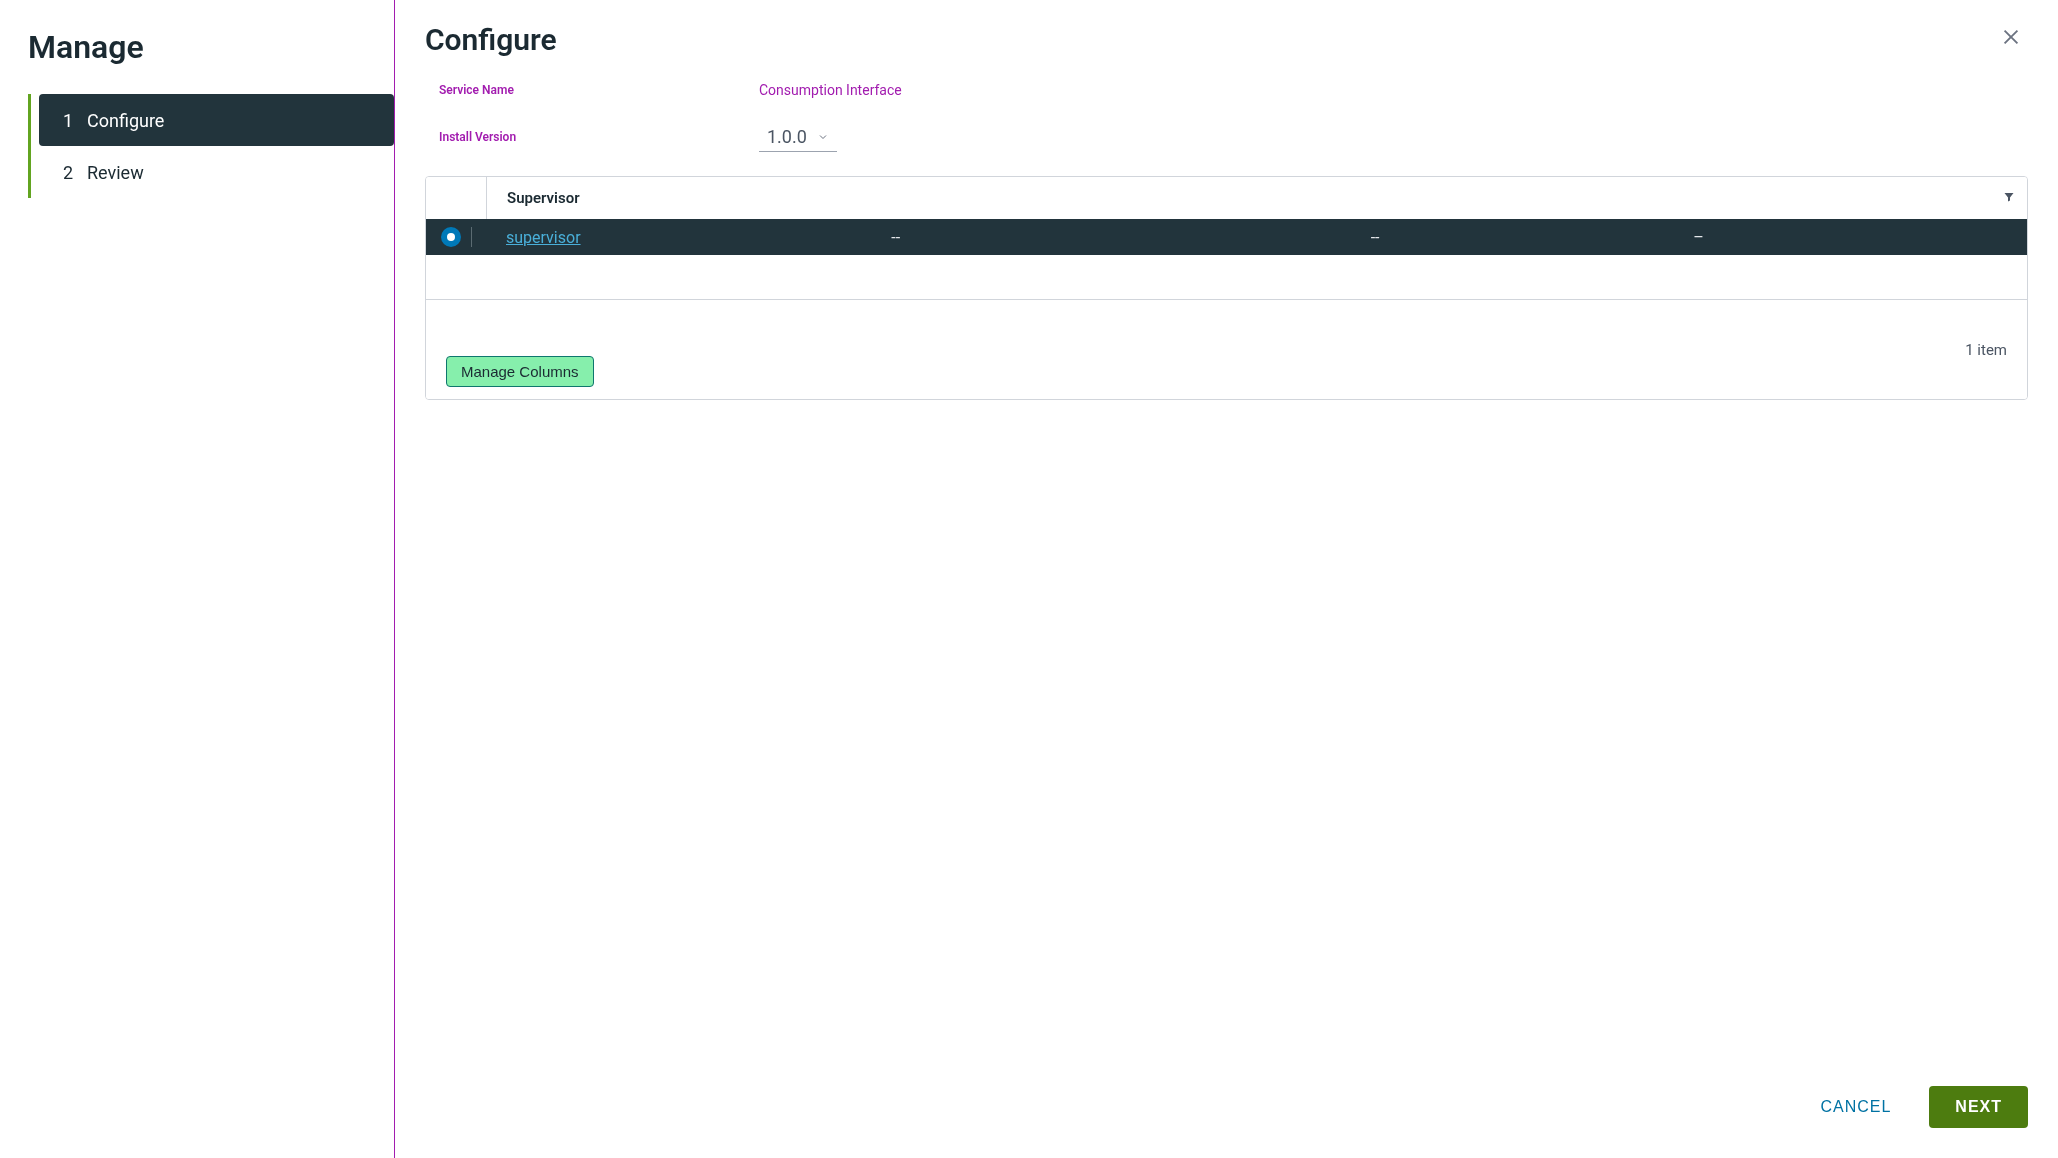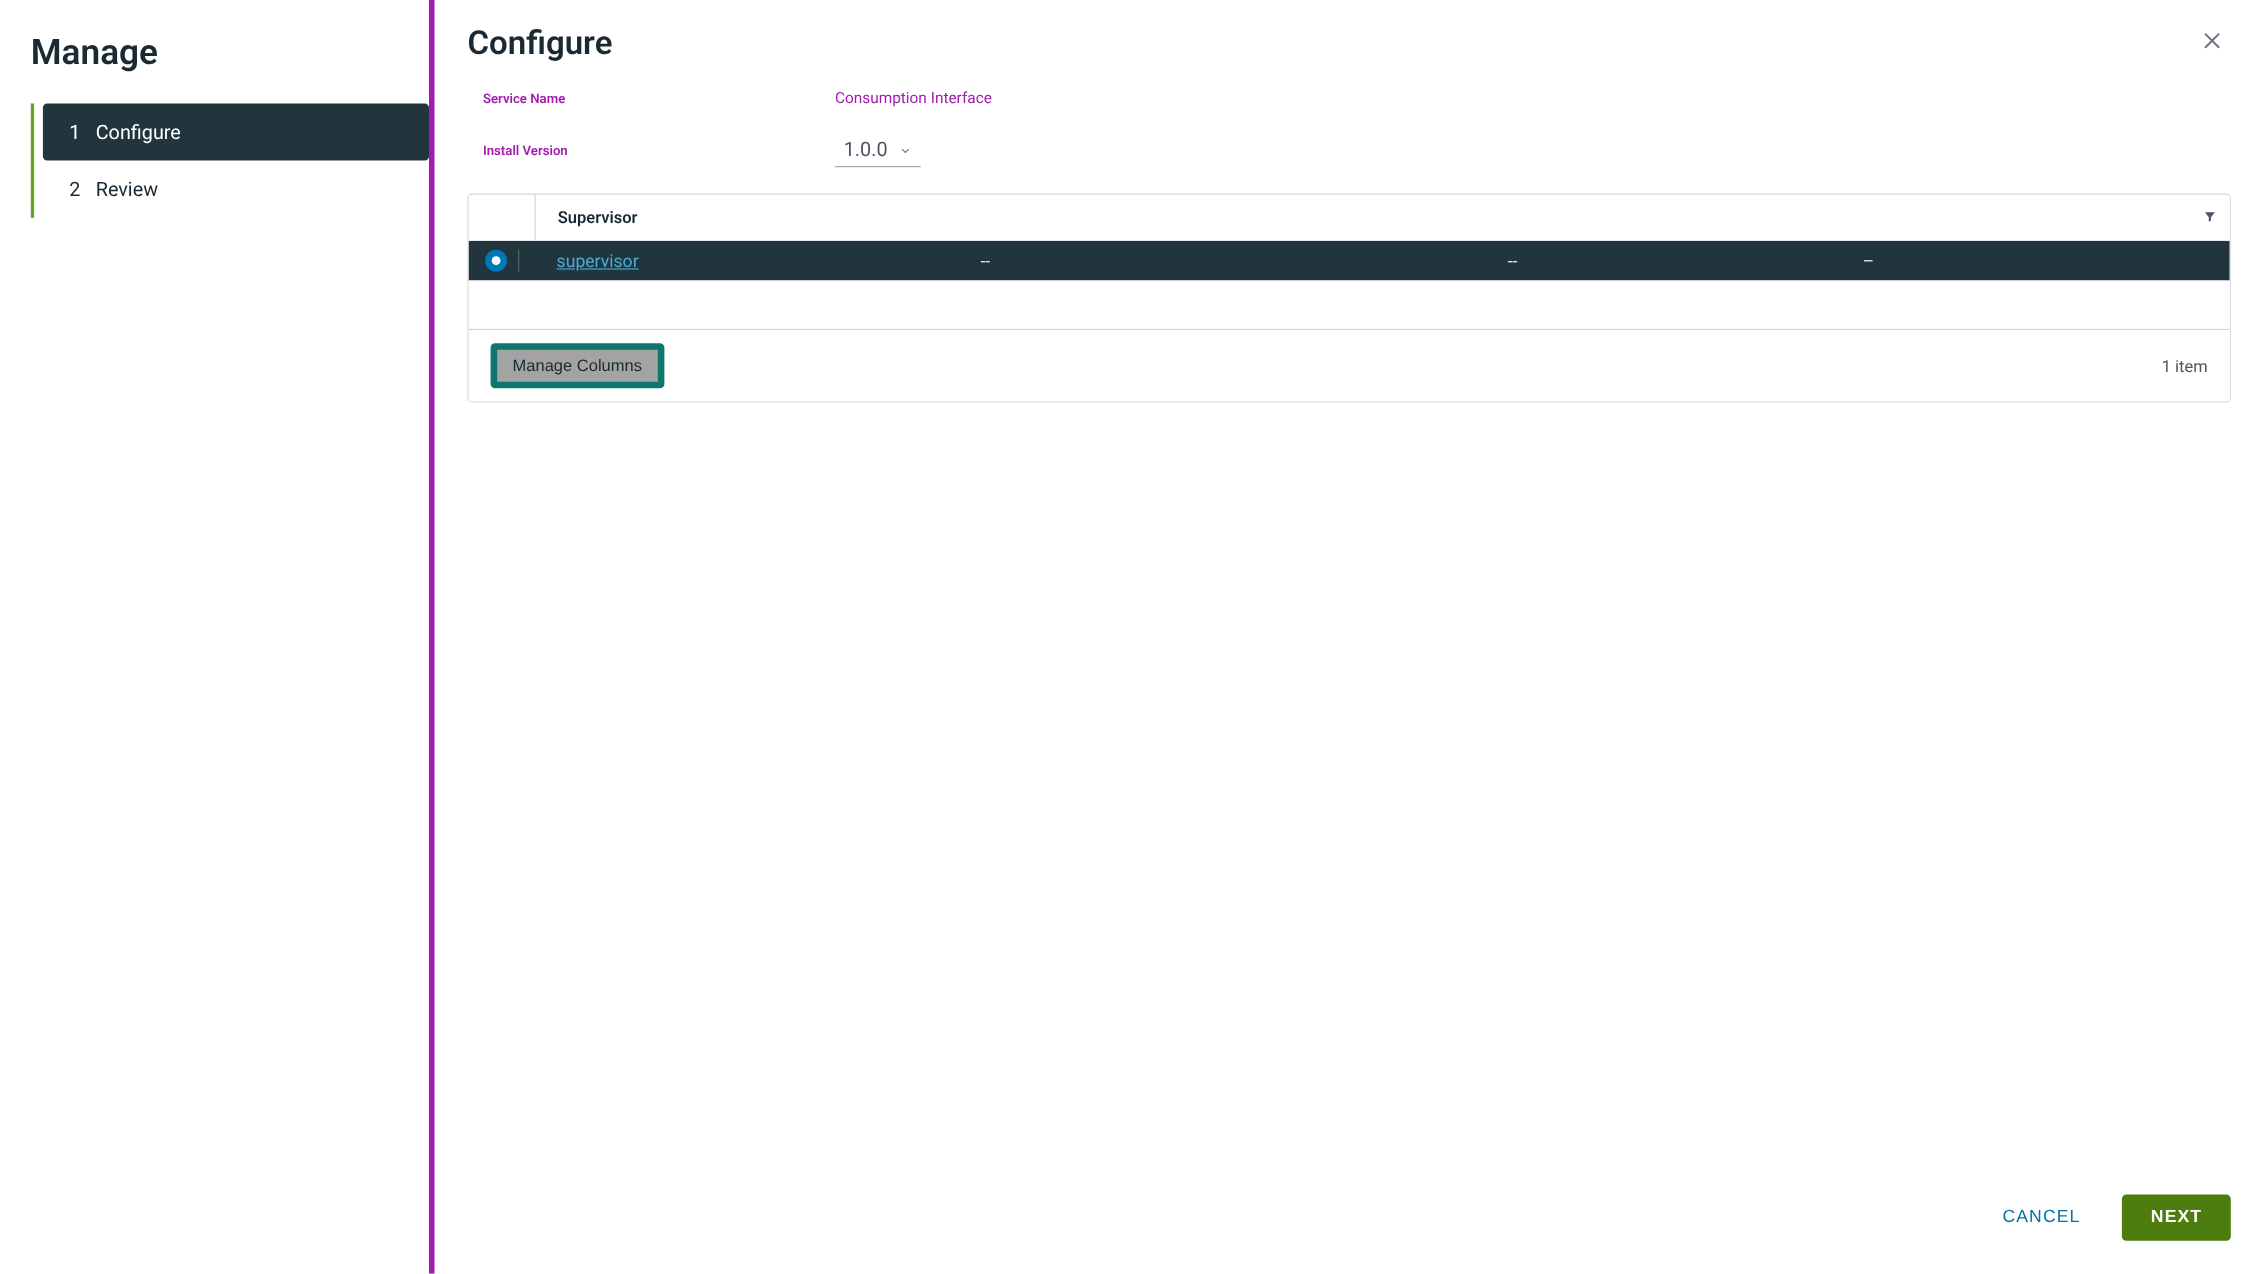--- a/index.html
+++ b/index.html
@@ -11,21 +11,21 @@
     height: 100%;
   }
   .app {
     display: flex;
     height: 100vh;
     min-height: 820px;
   }
   
   .sidebar {
     width: 395px;
-    border-right: 5px solid #a21caf;
+    border-right: 1px solid #a21caf;
     padding-top: 20px;
   }
   .sidebar-title {
     font-size: 32px;
     font-weight: 600;
     color: #1b2a32;
     margin: 8px 0 28px 28px;
   }
   .step-list {
     list-style: none;
@@ -176,27 +176,28 @@
   .tbody-empty { height: 44px; background:#fff; }
   .tfoot {
     display: flex;
     align-items: center;
     justify-content: space-between;
     padding: 12px 20px;
     border-top: 1px solid #d1d5db;
     background: #fff;
   }
   .manage-cols-btn {
-    border: 6px solid #0f766e;
-    background: #a3a3a3;
+    border: 1px solid #0f766e;
+    background: #86efac;
     color: #1b2a32;
     font-size: 15px;
     padding: 6px 14px;
     border-radius: 4px;
     cursor: pointer;
+    margin-top: 44px;
   }
   .item-count {
     font-size: 15px;
     color: #4b5563;
   }
   
   .footer {
     display: flex;
     justify-content: flex-end;
     align-items: center;

